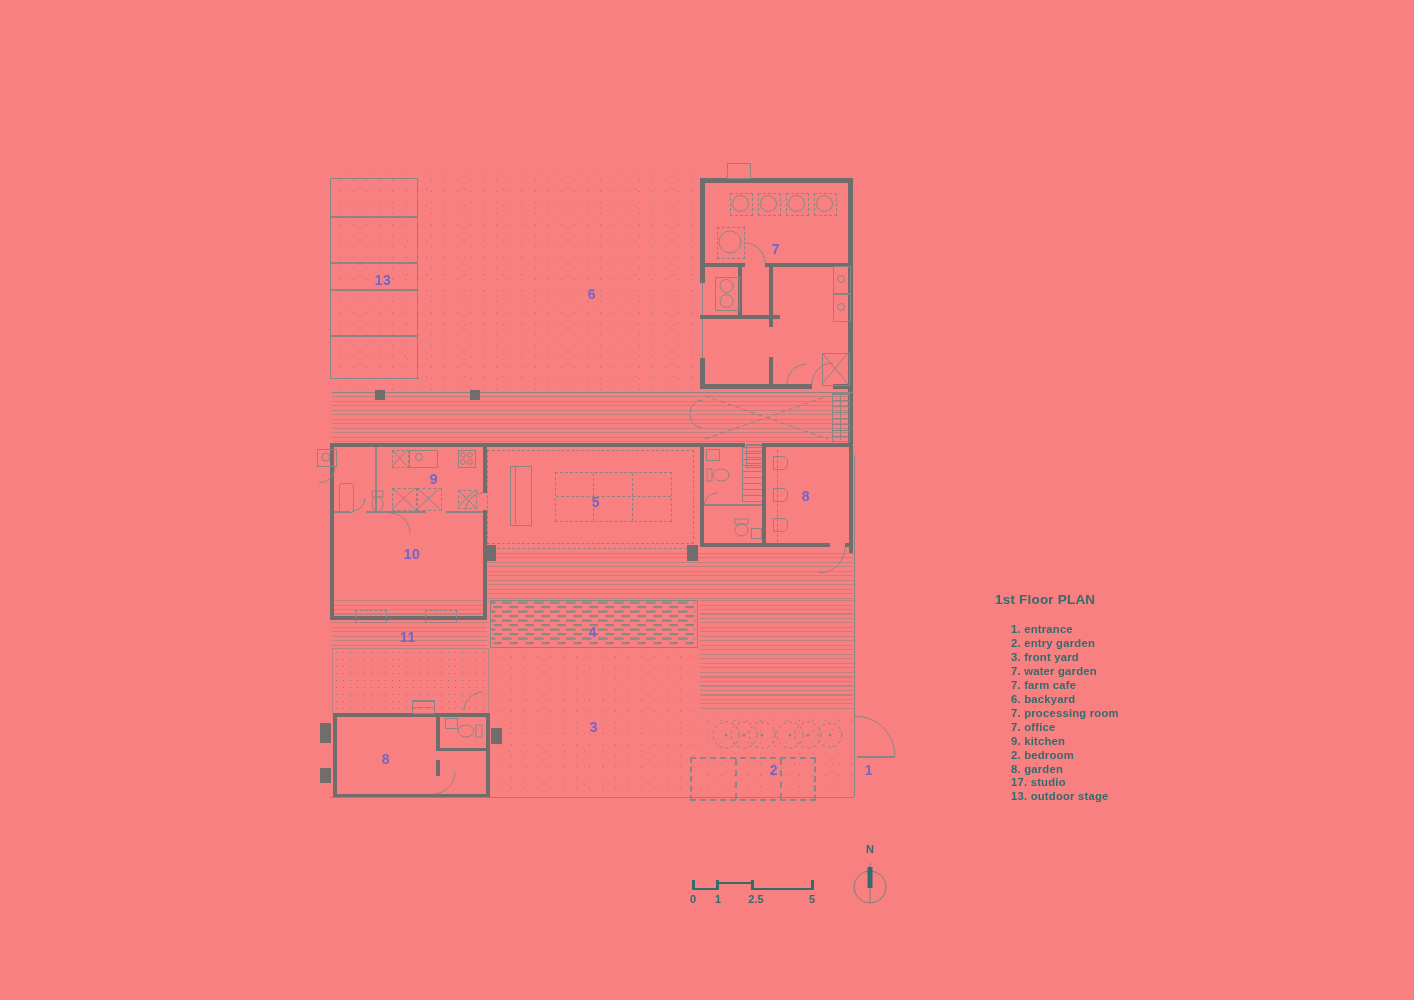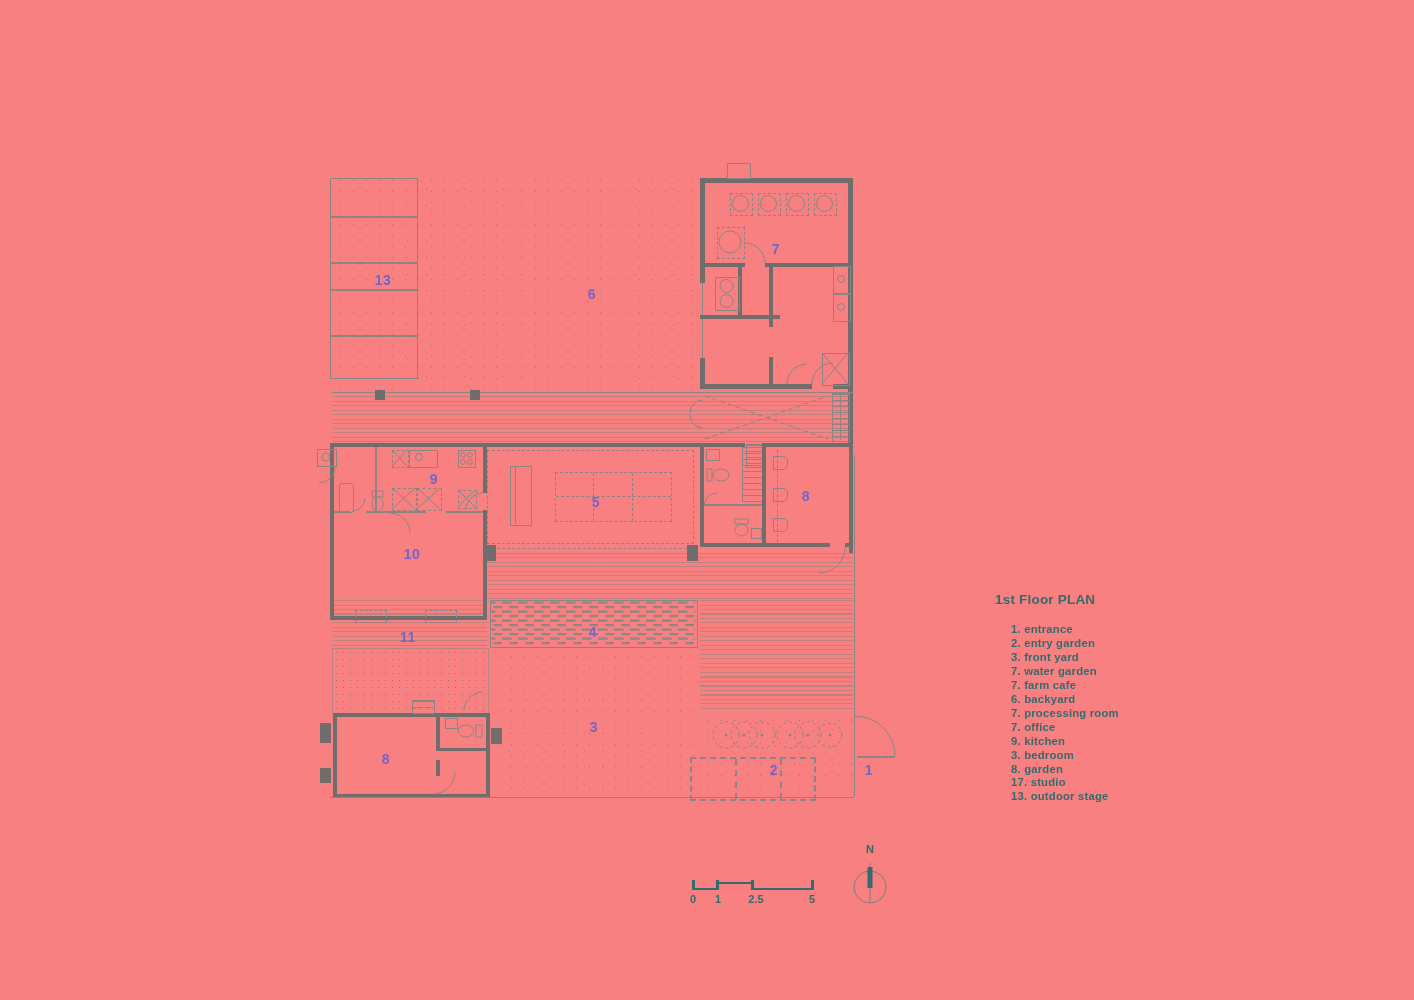--- a/index.html
+++ b/index.html
@@ -282,21 +282,21 @@
   <ul>
     <li>1. entrance</li>
     <li>2. entry garden</li>
     <li>3. front yard</li>
     <li>7. water garden</li>
     <li>7. farm cafe</li>
     <li>6. backyard</li>
     <li>7. processing room</li>
     <li>7. office</li>
     <li>9. kitchen</li>
-    <li>3. bedroom</li>
+    <li>2. bedroom</li>
     <li>8. garden</li>
     <li>17. studio</li>
     <li>13. outdoor stage</li>
   </ul>
 </div>
 
 <div id="scalebar">
 
   <div class="seg" style="left:33px;top:33px;width:24px;height:1.5px;"></div>
   <div class="seg" style="left:57px;top:27px;width:36px;height:1.5px;"></div>

